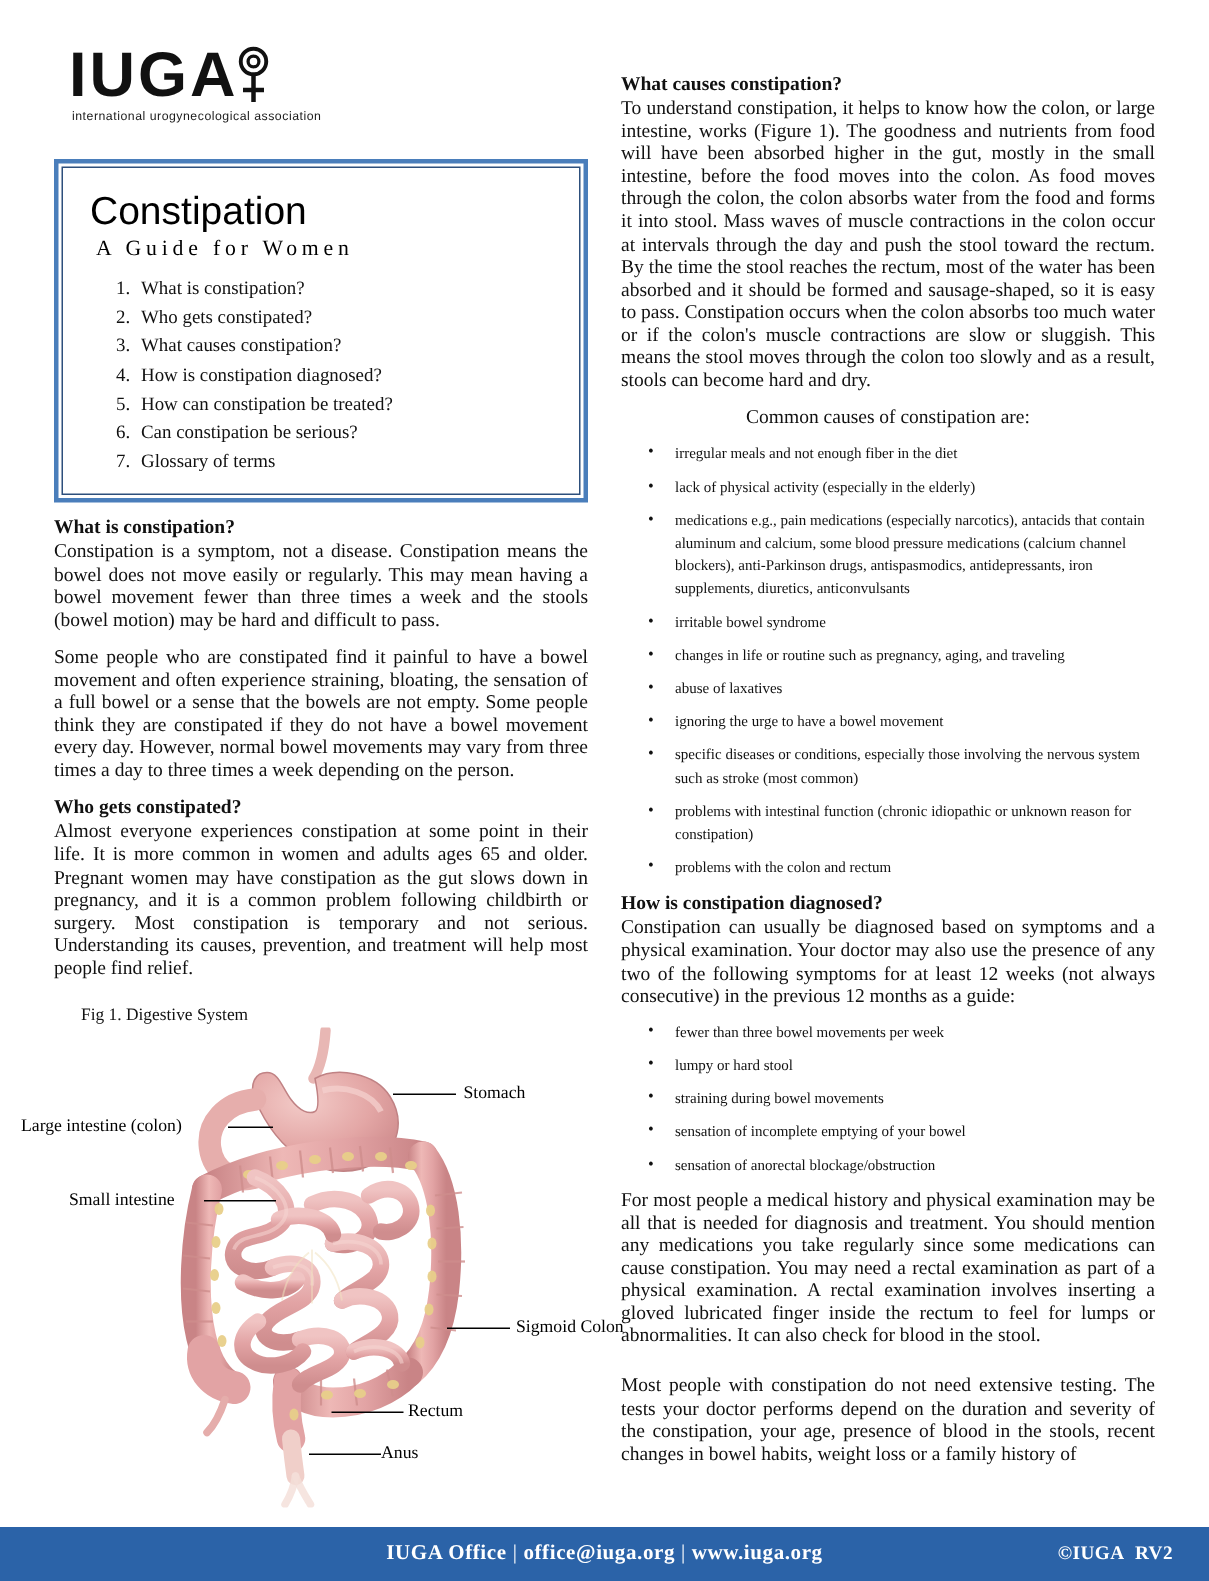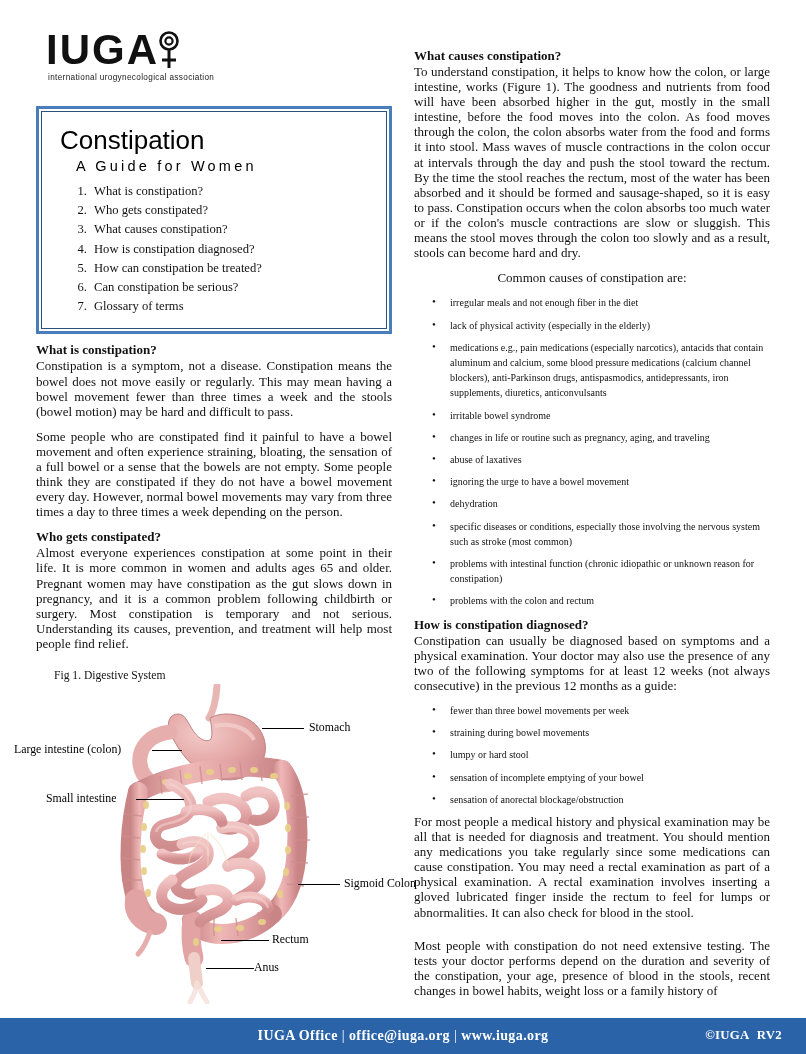--- a/index.html
+++ b/index.html
@@ -83,25 +83,25 @@
     padding: 10px 14px 12px 18px;
   }
   .doc-title {
     font-family: Liberation Sans, sans-serif;
     font-size: 26px;
     line-height: 32px;
     color: #000000;
     margin: 2px 0 2px 0;
   }
   .doc-subtitle {
-    font-family: Liberation Sans, sans-serif;
+    font-family: Liberation Serif, serif;
     font-size: 14.5px;
     letter-spacing: 3.2px;
     color: #000000;
-    margin: 2px 0 8px 16px;
+    margin: 2px 0 8px 4px;
   }
   ol.toc {
     margin: 0;
     padding-left: 30px;
     font-size: 12.6px;
     line-height: 19.2px;
   }
   ol.toc li {
     padding-left: 4px;
   }
@@ -399,33 +399,32 @@
     <p class="body nojust">Common causes of constipation are:</p>
 
     <ul class="bul">
       <li>irregular meals and not enough fiber in the diet</li>
       <li>lack of physical activity (especially in the elderly)</li>
       <li>medications e.g., pain medications (especially narcotics), antacids that contain aluminum and calcium, some blood pressure medications (calcium channel blockers), anti-Parkinson drugs, antispasmodics, antidepressants, iron supplements, diuretics, anticonvulsants</li>
       <li>irritable bowel syndrome</li>
       <li>changes in life or routine such as pregnancy, aging, and traveling</li>
       <li>abuse of laxatives</li>
       <li>ignoring the urge to have a bowel movement</li>
-      <li>dehydration</li>
       <li>specific diseases or conditions, especially those involving the nervous system such as stroke (most common)</li>
       <li>problems with intestinal function (chronic idiopathic or unknown reason for constipation)</li>
       <li>problems with the colon and rectum</li>
     </ul>
 
     <h2 class="sec">How is constipation diagnosed?</h2>
     <p class="body">Constipation can usually be diagnosed based on symptoms and a physical examination. Your doctor may also use the presence of any two of the following symptoms for at least 12 weeks (not always consecutive) in the previous 12 months as a guide:</p>
 
     <ul class="bul">
       <li>fewer than three bowel movements per week</li>
+      <li>lumpy or hard stool</li>
       <li>straining during bowel movements</li>
-      <li>lumpy or hard stool</li>
       <li>sensation of incomplete emptying of your bowel</li>
       <li>sensation of anorectal blockage/obstruction</li>
     </ul>
 
     <p class="body">For most people a medical history and physical examination may be all that is needed for diagnosis and treatment. You should mention any medications you take regularly since some medications can cause constipation. You may need a rectal examination as part of a physical examination. A rectal examination involves inserting a gloved lubricated finger inside the rectum to feel for lumps or abnormalities. It can also check for blood in the stool.</p>
     <p class="body" style="margin-top:18px;">Most people with constipation do not need extensive testing. The tests your doctor performs depend on the duration and severity of the constipation, your age, presence of blood in the stools, recent changes in bowel habits, weight loss or a family history of</p>
   </div>
 
   <div class="footer">
     <div class="footer-center">

